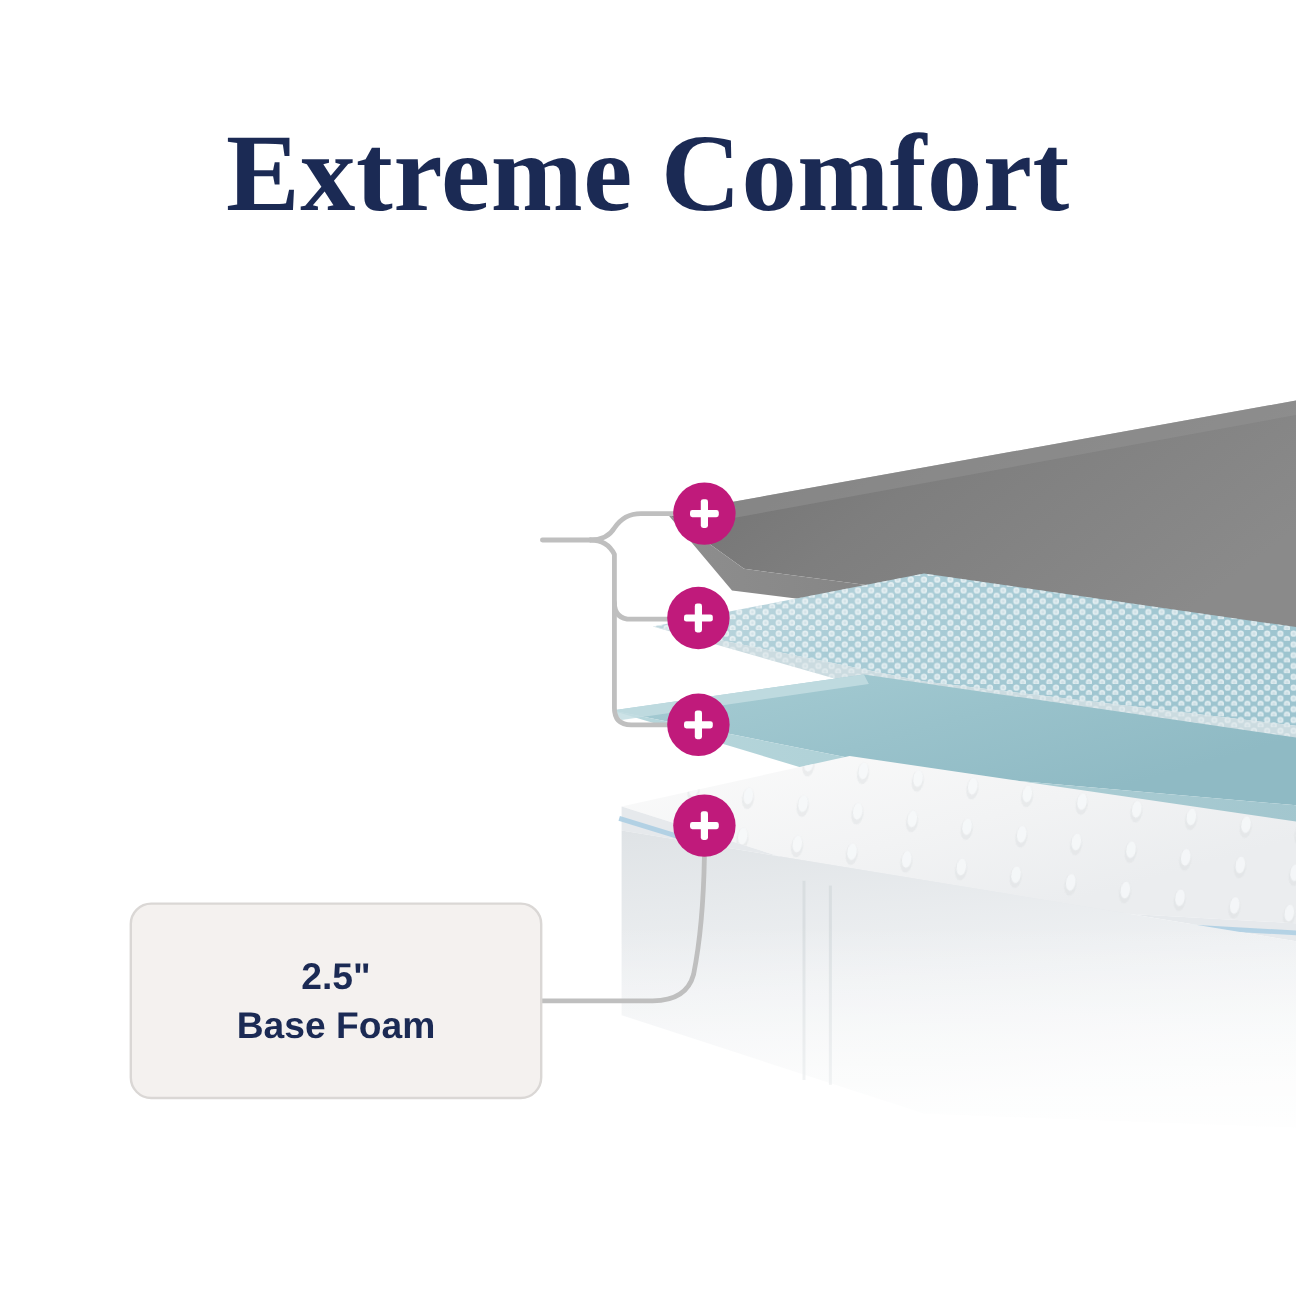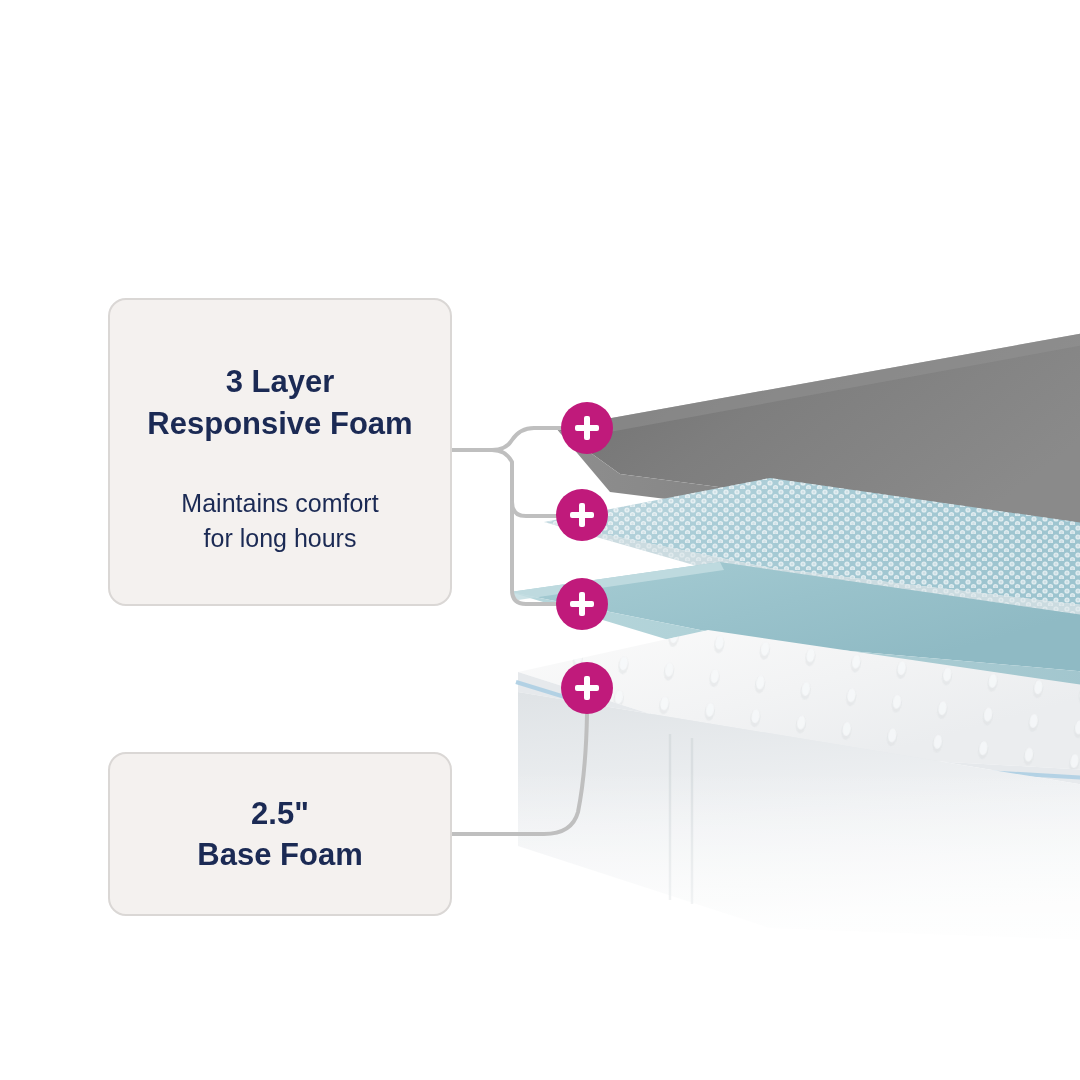--- a/index.html
+++ b/index.html
@@ -116,20 +116,21 @@
   #badge-1 { left: 561px; top: 402px; }
   #badge-2 { left: 556px; top: 489px; }
   #badge-3 { left: 556px; top: 578px; }
   #badge-4 { left: 561px; top: 662px; }
 </style>
 </head>
 <body>
 
 <div id="canvas">
 
+  <div id="page-title">Extreme Comfort</div>
 
   <div id="mattress">
     <svg width="620" height="680" viewBox="0 0 620 680" xmlns="http://www.w3.org/2000/svg">
       <defs>
         <linearGradient id="gTopFace" x1="0" y1="0" x2="1" y2="0.5">
           <stop offset="0%" stop-color="#6F6F6F"></stop>
           <stop offset="45%" stop-color="#7E7E7E"></stop>
           <stop offset="100%" stop-color="#8A8A8A"></stop>
         </linearGradient>
         <linearGradient id="gTopEdge" x1="0" y1="0" x2="1" y2="0">
@@ -224,26 +225,20 @@
       <path d="M 492 450 Q 506 450 512 440 Q 520 428 534 428 L 580 428"></path>
 
       <path d="M 492 450 Q 506 450 512 462 L 512 590 Q 512 604 526 604 L 578 604"></path>
 
       <path d="M 512 502 Q 512 516 526 516 L 578 516"></path>
 
       <path d="M 452 834 L 544 834 Q 572 834 578 812 Q 586 772 587 714"></path>
     </g>
   </svg>
 
-  <div id="card-foam" class="callout-card">
-    <div class="card-heading">3 Layer
-Responsive Foam</div>
-    <div class="card-sub">Maintains comfort
-for long hours</div>
-  </div>
 
   <div id="card-base" class="callout-card">
     <div class="card-heading">2.5"
 Base Foam</div>
   </div>
 
   <div id="badge-1" class="plus-badge">
     <span class="bar-h"></span>
     <span class="bar-v"></span>
   </div>

